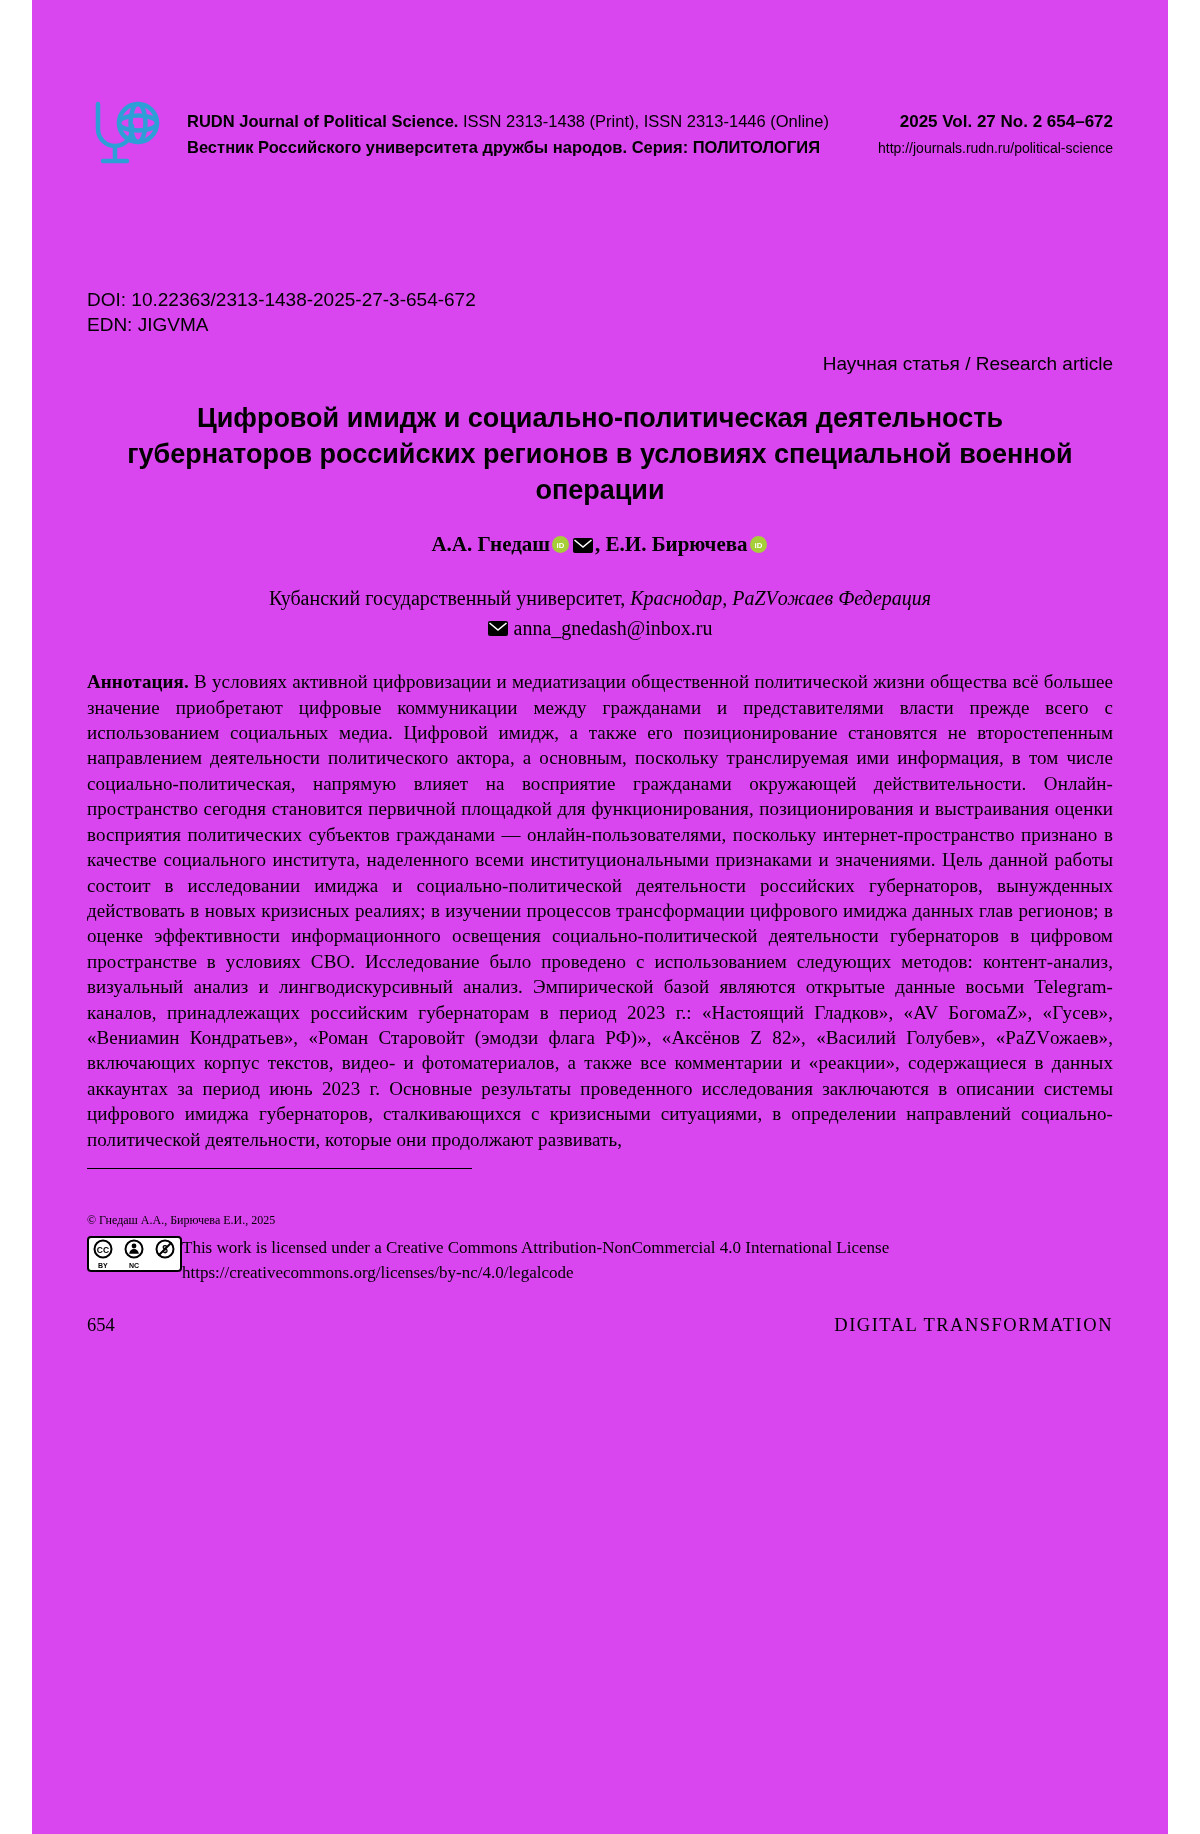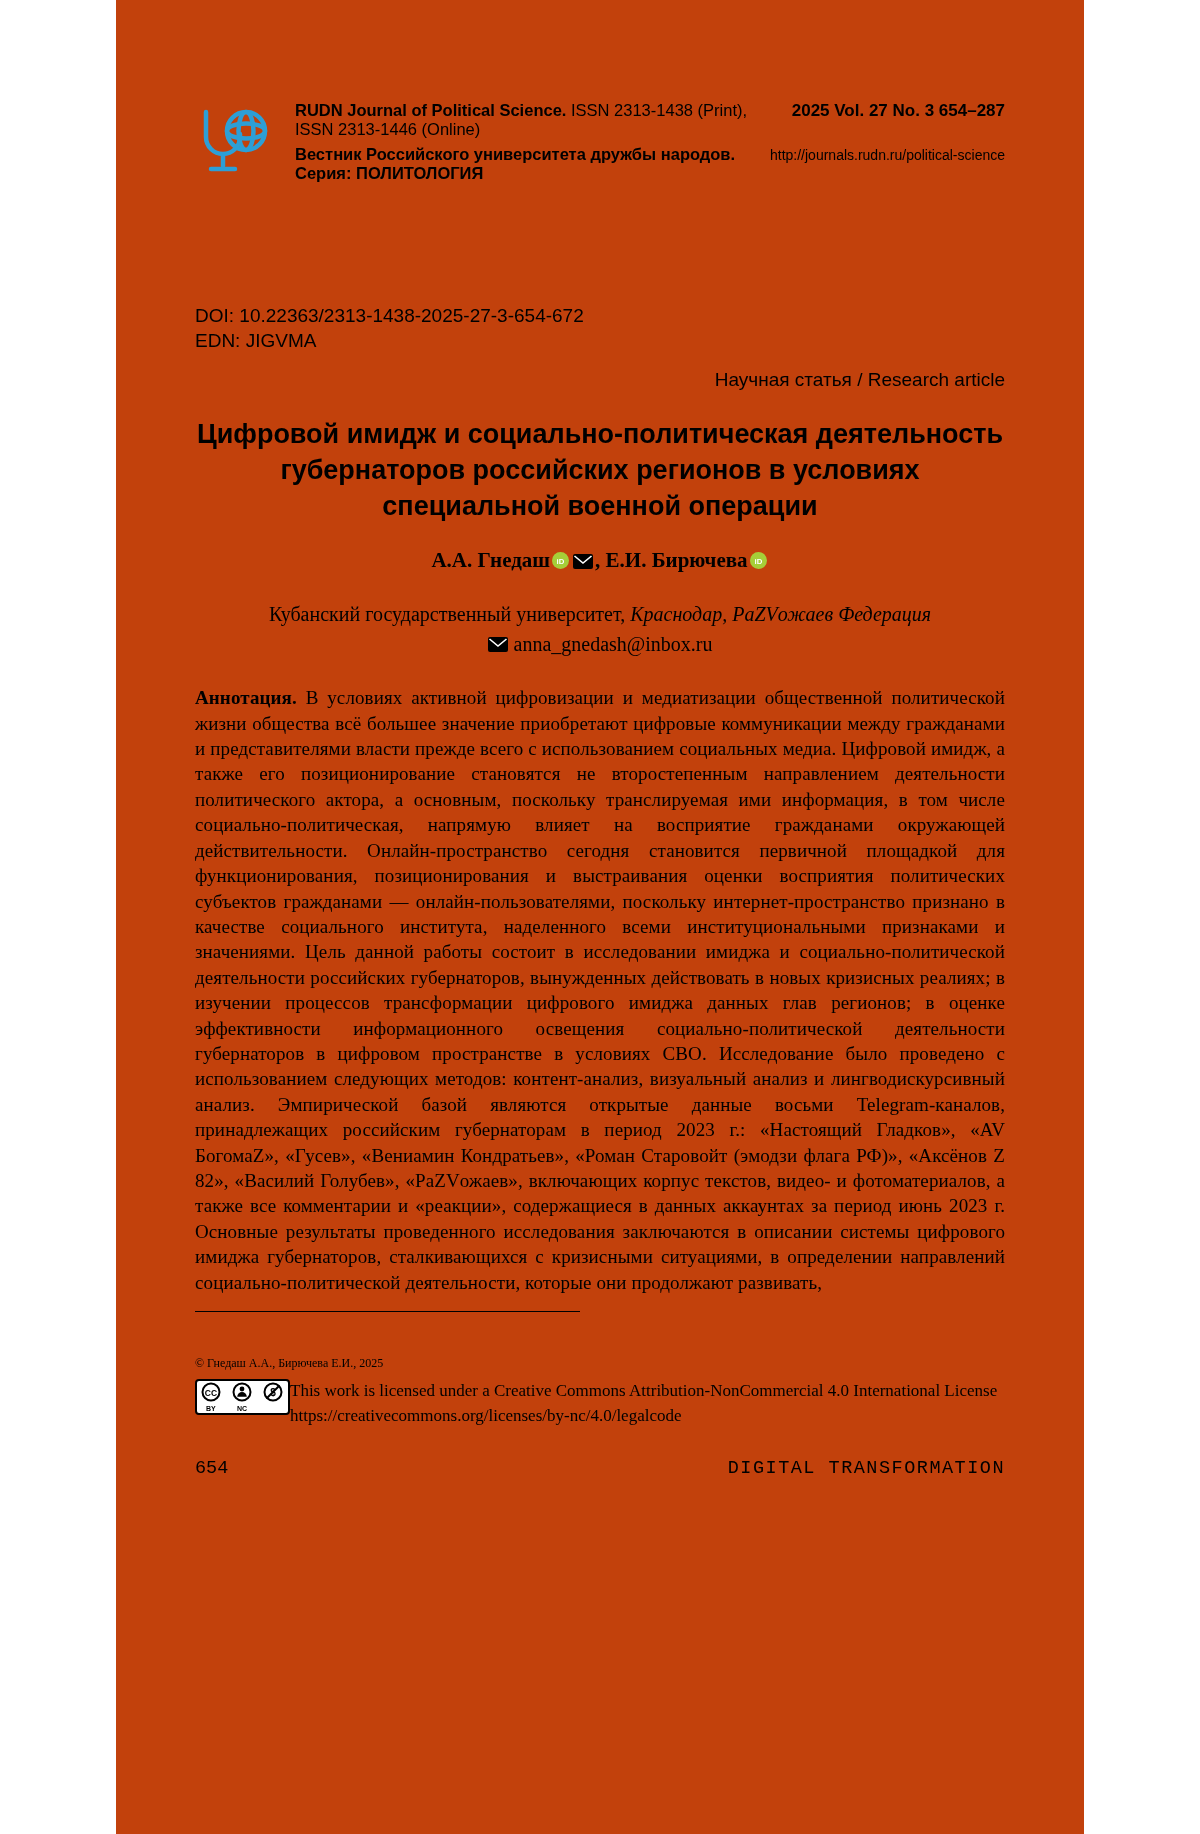--- a/index.html
+++ b/index.html
@@ -1,19 +1,19 @@
 <!DOCTYPE html>
 <html lang="ru"><head>
 <meta charset="utf-8">
 <style>
   * { margin:0; padding:0; box-sizing:border-box; }
   html,body { background:#ffffff; }
   .page {
-    width:968px; height:1834px; margin:0 auto; background:#c2410c;
-    padding:0 79px; position:relative; color:#000;
+    width:1136px; height:1834px; margin:0 auto; background:#d946ef;
+    padding:0 55px; position:relative; color:#000;
     font-family:"Liberation Serif", serif; overflow:hidden;
   }
 
   
   .journal-header { display:flex; align-items:center; gap:20px; padding-top:98px; }
   .logo { flex:0 0 auto; }
   .header-text { flex:1; font-family:"Liberation Sans", sans-serif; }
   .header-row { display:flex; justify-content:space-between; align-items:baseline; padding:3px 0; }
   .ht-en { font-size:16.5px; }
   .ht-en b { font-weight:700; }
@@ -48,21 +48,21 @@
   
   .footnote { margin-top:16px; }
   .footnote-rule { width:385px; border-top:1.5px solid #000; margin-bottom:9px; }
   .copyright { font-size:12px;margin-top:44px; }
   .license-row { display:flex; align-items:flex-start; margin-top:8px; }
   .license-text { font-size:17px; line-height:1.45; }
 
   
   .page-footer {
     display:flex; justify-content:space-between; align-items:baseline;
-    margin-top:30px; font-size:18.5px;font-family:Liberation Mono, monospace;
+    margin-top:30px; font-size:18.5px;
   }
   .section-title { letter-spacing:1.5px; }
 </style>
 </head>
 <body>
 
 <div class="page">
 
   <div class="journal-header">
     <div class="logo">
@@ -73,21 +73,21 @@
           <ellipse cx="51" cy="25" rx="7.5" ry="19"></ellipse>
           <path d="M11 6 v25 a17 17 0 0 0 34 0 v-3"></path>
           <line x1="28" y1="50" x2="28" y2="60"></line>
           <line x1="16" y1="63" x2="40" y2="63"></line>
         </g>
       </svg>
     </div>
     <div class="header-text">
       <div class="header-row">
         <span class="ht-en"><b>RUDN Journal of Political Science.</b><span> ISSN 2313-1438 (Print), ISSN 2313-1446 (Online)</span></span>
-        <span class="ht-issue">2025  Vol. 27  No. 3  654–287</span>
+        <span class="ht-issue">2025  Vol. 27  No. 2  654–672</span>
       </div>
       <div class="header-row">
         <span class="ht-ru">Вестник Российского университета дружбы народов. Серия: ПОЛИТОЛОГИЯ</span>
         <span class="ht-url">http://journals.rudn.ru/political-science</span>
       </div>
     </div>
   </div>
 
   <div class="meta-block">
     <div>DOI: 10.22363/2313-1438-2025-27-3-654-672</div>

